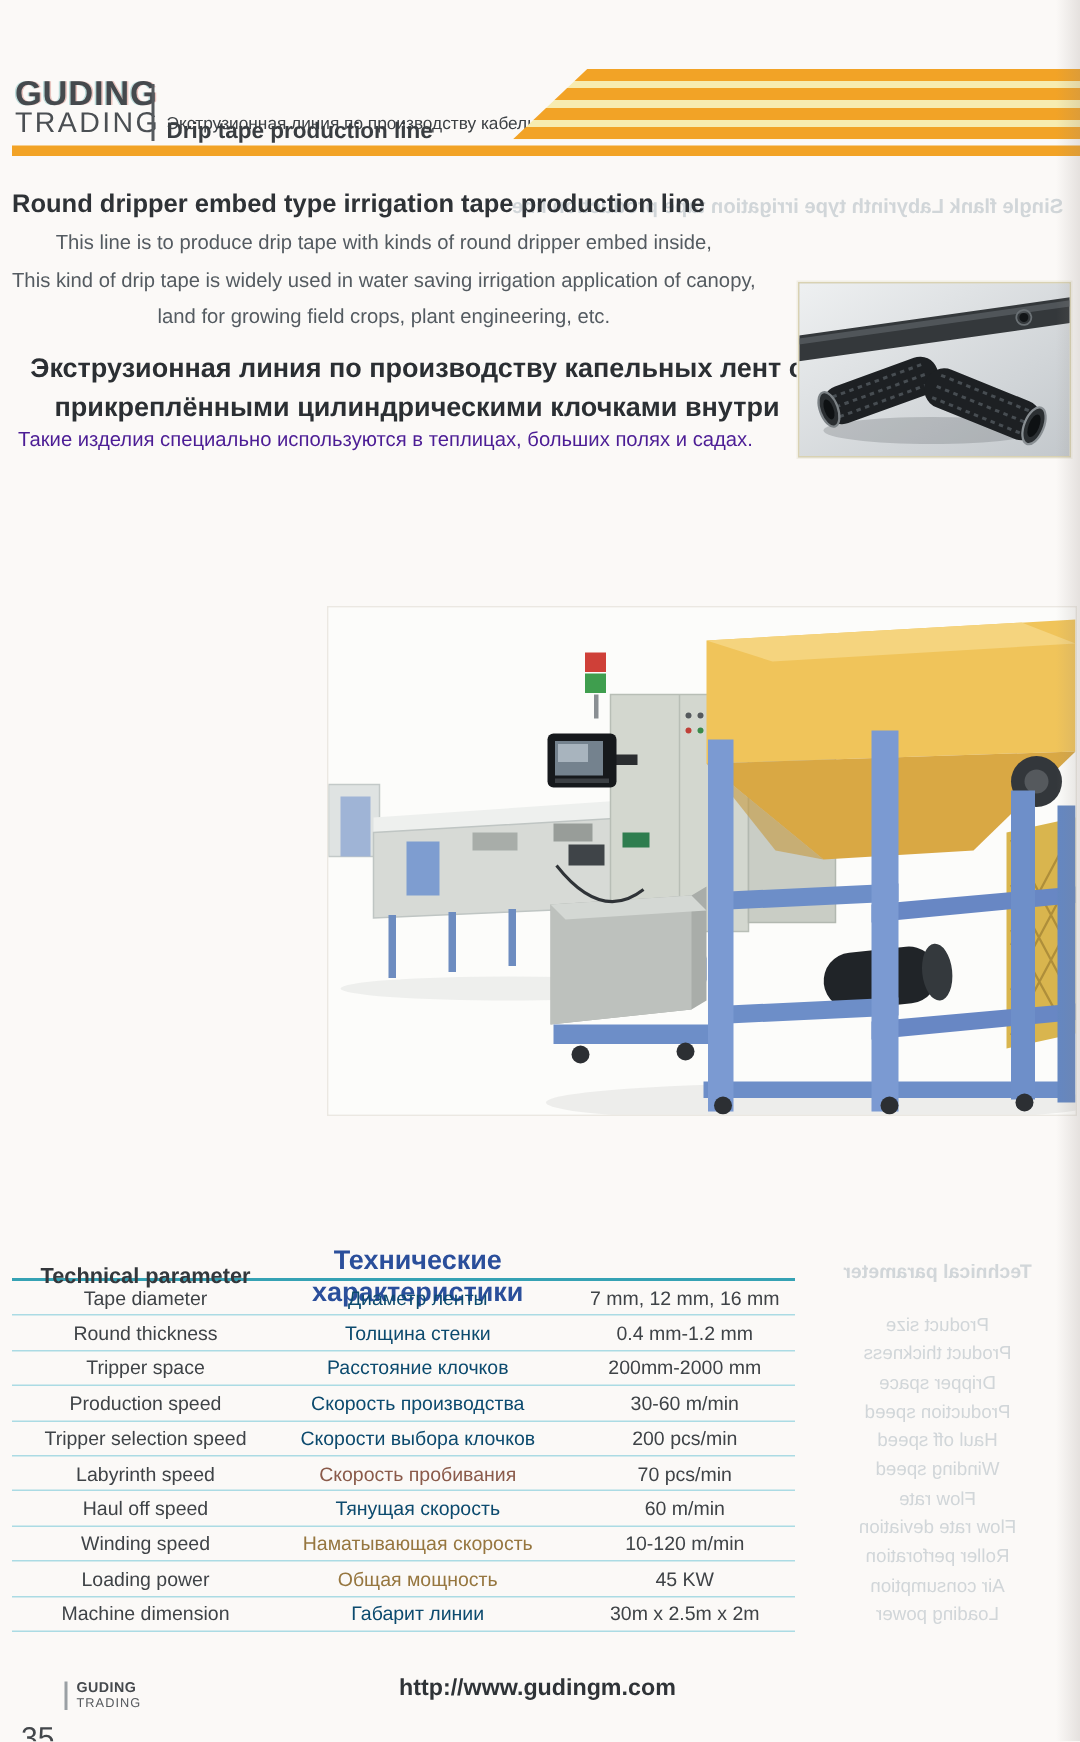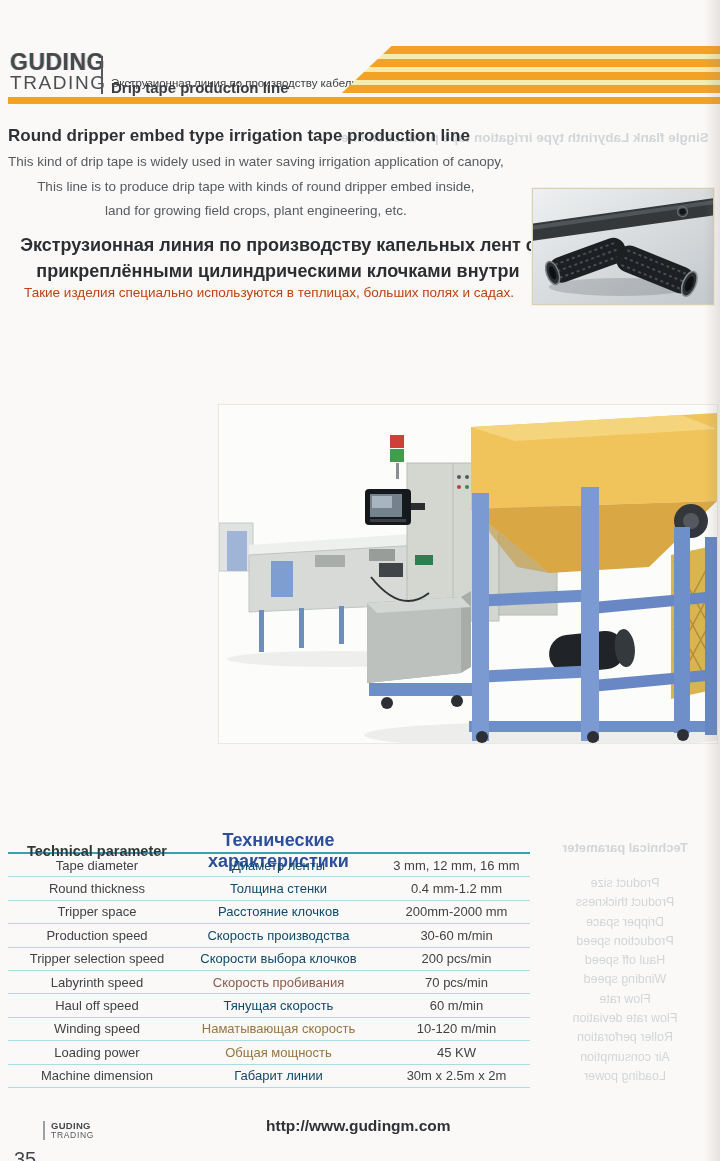--- a/index.html
+++ b/index.html
@@ -15,21 +15,21 @@
   .title-ru{position:absolute;left:111px;top:77px;font-size:11.5px;color:#3c4044;}
   .stripes{position:absolute;left:338px;top:46px;width:382px;height:47px;
            background:repeating-linear-gradient(to bottom,#f2a326 0 8px,#f7ecb0 8px 13px);
            clip-path:polygon(14% 0,100% 0,100% 100%,1% 100%);}
   .orange-rule{position:absolute;left:8px;top:97px;width:712px;height:7px;background:#f2a326;}
 
   
   .h1{position:absolute;left:8px;top:126px;font-size:17px;font-weight:bold;color:#2e3236;}
   .intro{position:absolute;left:8px;top:150px;font-size:13.5px;line-height:24.5px;color:#545b61;}
   .h2{position:absolute;left:8px;top:233px;font-size:18px;font-weight:bold;line-height:25.5px;color:#2b2f33;width:540px;}
-  .ru-body{position:absolute;left:24px;top:285px;font-size:13.5px;color:#c2410c;}
+  .ru-body{position:absolute;left:12px;top:285px;font-size:13.5px;color:#4c1d95;}
 
   
   .photo-small{position:absolute;left:532px;top:188px;width:180px;height:115px;border:1px solid #d9d2b2;
                box-shadow:0 0 0 1px #f2efe6;background:#dfe3e6;}
   .photo-main{position:absolute;left:218px;top:404px;width:498px;height:338px;background:#fcfcfa;border:1px solid #ebe8e2;}
   .photo-small svg,.photo-main svg{display:block;width:100%;height:100%;}
 
   
   .table{position:absolute;left:8px;top:830px;width:522px;}
   .thead{display:grid;grid-template-columns:172px 195px auto;align-items:center;height:22px;border-bottom:2px solid #35a2b4;}
@@ -68,22 +68,22 @@
   <div class="logo-div"></div>
   <div class="title-en">Drip tape production line</div>
   <div class="title-ru">Экструзионная линия по производству кабельных лент</div>
   <div class="stripes"></div>
   <div class="orange-rule"></div>
 
   <div class="ghost ghost-h">Single flank Labyrinth type irrigation tape production line</div>
 
   <div class="h1">Round dripper embed type irrigation tape production line</div>
   <div class="intro">
+    <div>This line is to produce drip tape with kinds of round dripper embed inside,</div>
     <div>This kind of drip tape is widely used in water saving irrigation application of canopy,</div>
-    <div>This line is to produce drip tape with kinds of round dripper embed inside,</div>
     <div>land for growing field crops, plant engineering, etc.</div>
   </div>
 
   <div class="h2">
     <div>Экструзионная линия по производству капельных лент с</div>
     <div>прикреплёнными цилиндрическими клочками внутри</div>
   </div>
   <div class="ru-body">Такие изделия специально используются в теплицах, больших полях и садах.</div>
 
   <div class="photo-small">
@@ -211,21 +211,21 @@
   <div class="table">
     <div class="thead">
       <div class="th-en">Technical parameter</div>
       <div class="th-ru">Технические характеристики</div>
       <div></div>
     </div>
     <div class="rows">
       <div class="trow">
           <div class="td-en">Tape diameter</div>
           <div class="td-ru">Диаметр ленты</div>
-          <div class="td-val">3 mm, 12 mm, 16 mm</div>
+          <div class="td-val">7 mm, 12 mm, 16 mm</div>
         </div>
       <div class="trow">
           <div class="td-en">Round thickness</div>
           <div class="td-ru">Толщина стенки</div>
           <div class="td-val">0.4 mm-1.2 mm</div>
         </div>
       <div class="trow">
           <div class="td-en">Tripper space</div>
           <div class="td-ru">Расстояние клочков</div>
           <div class="td-val">200mm-2000 mm</div>

